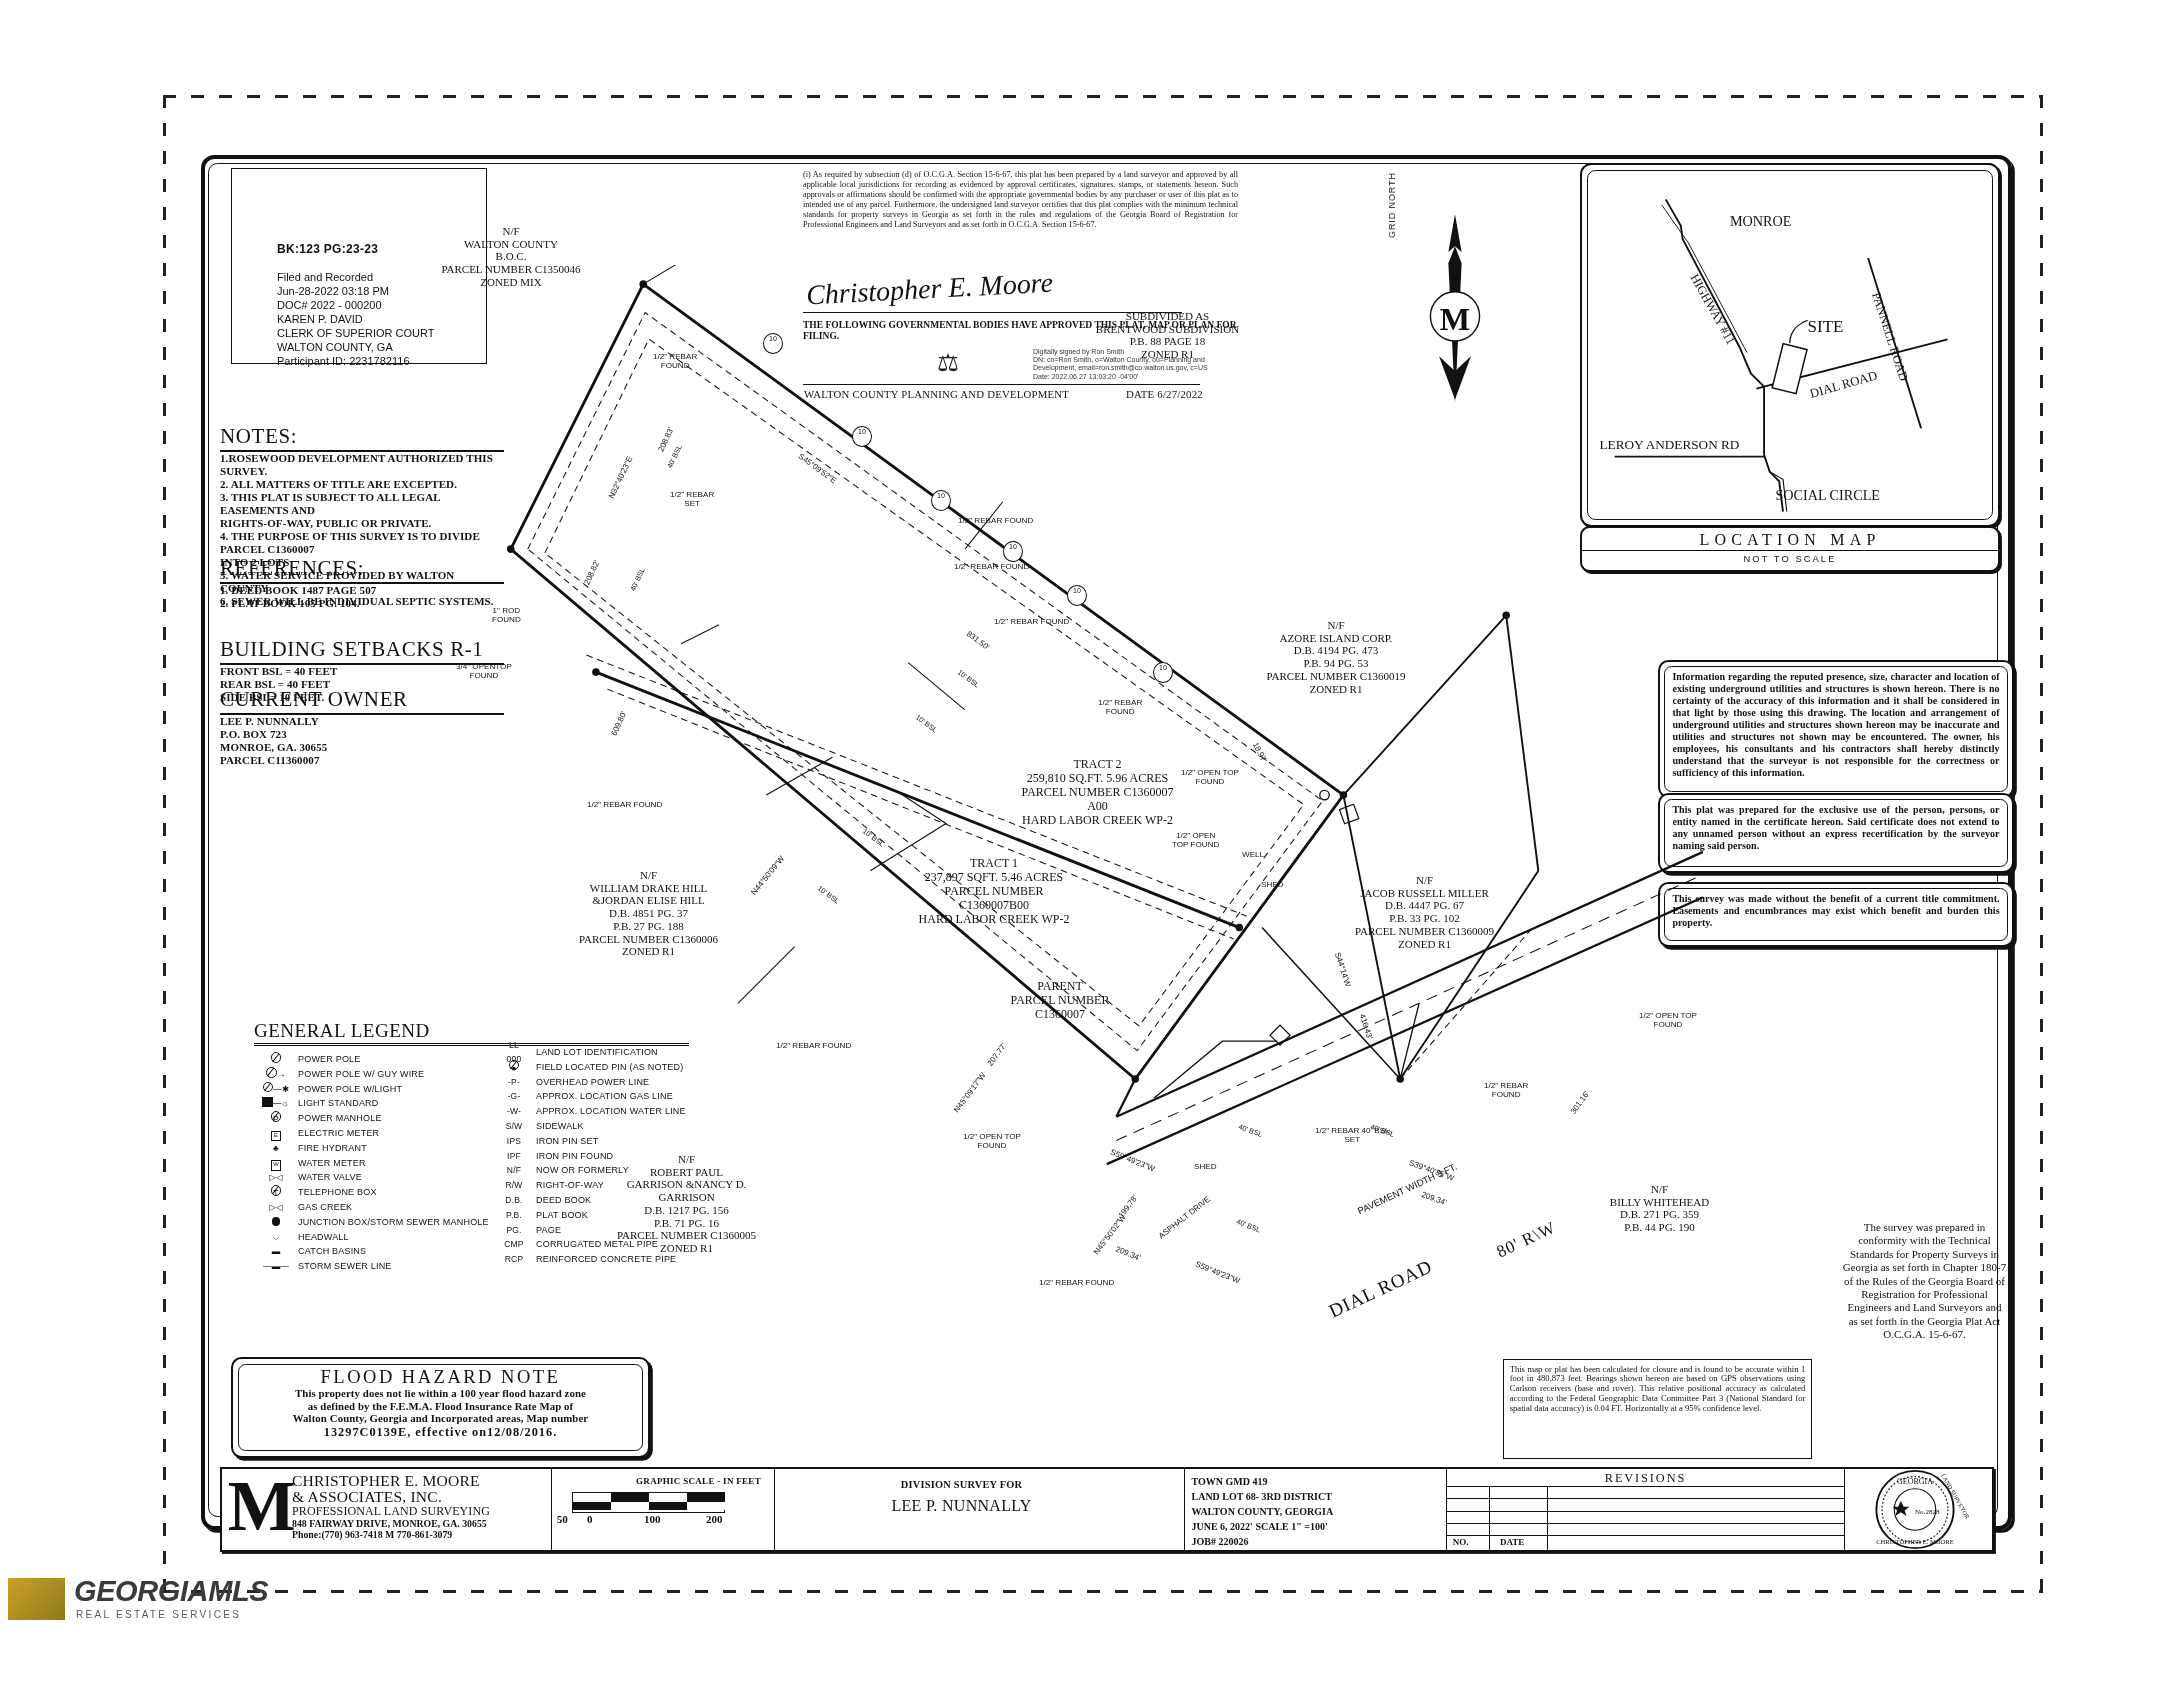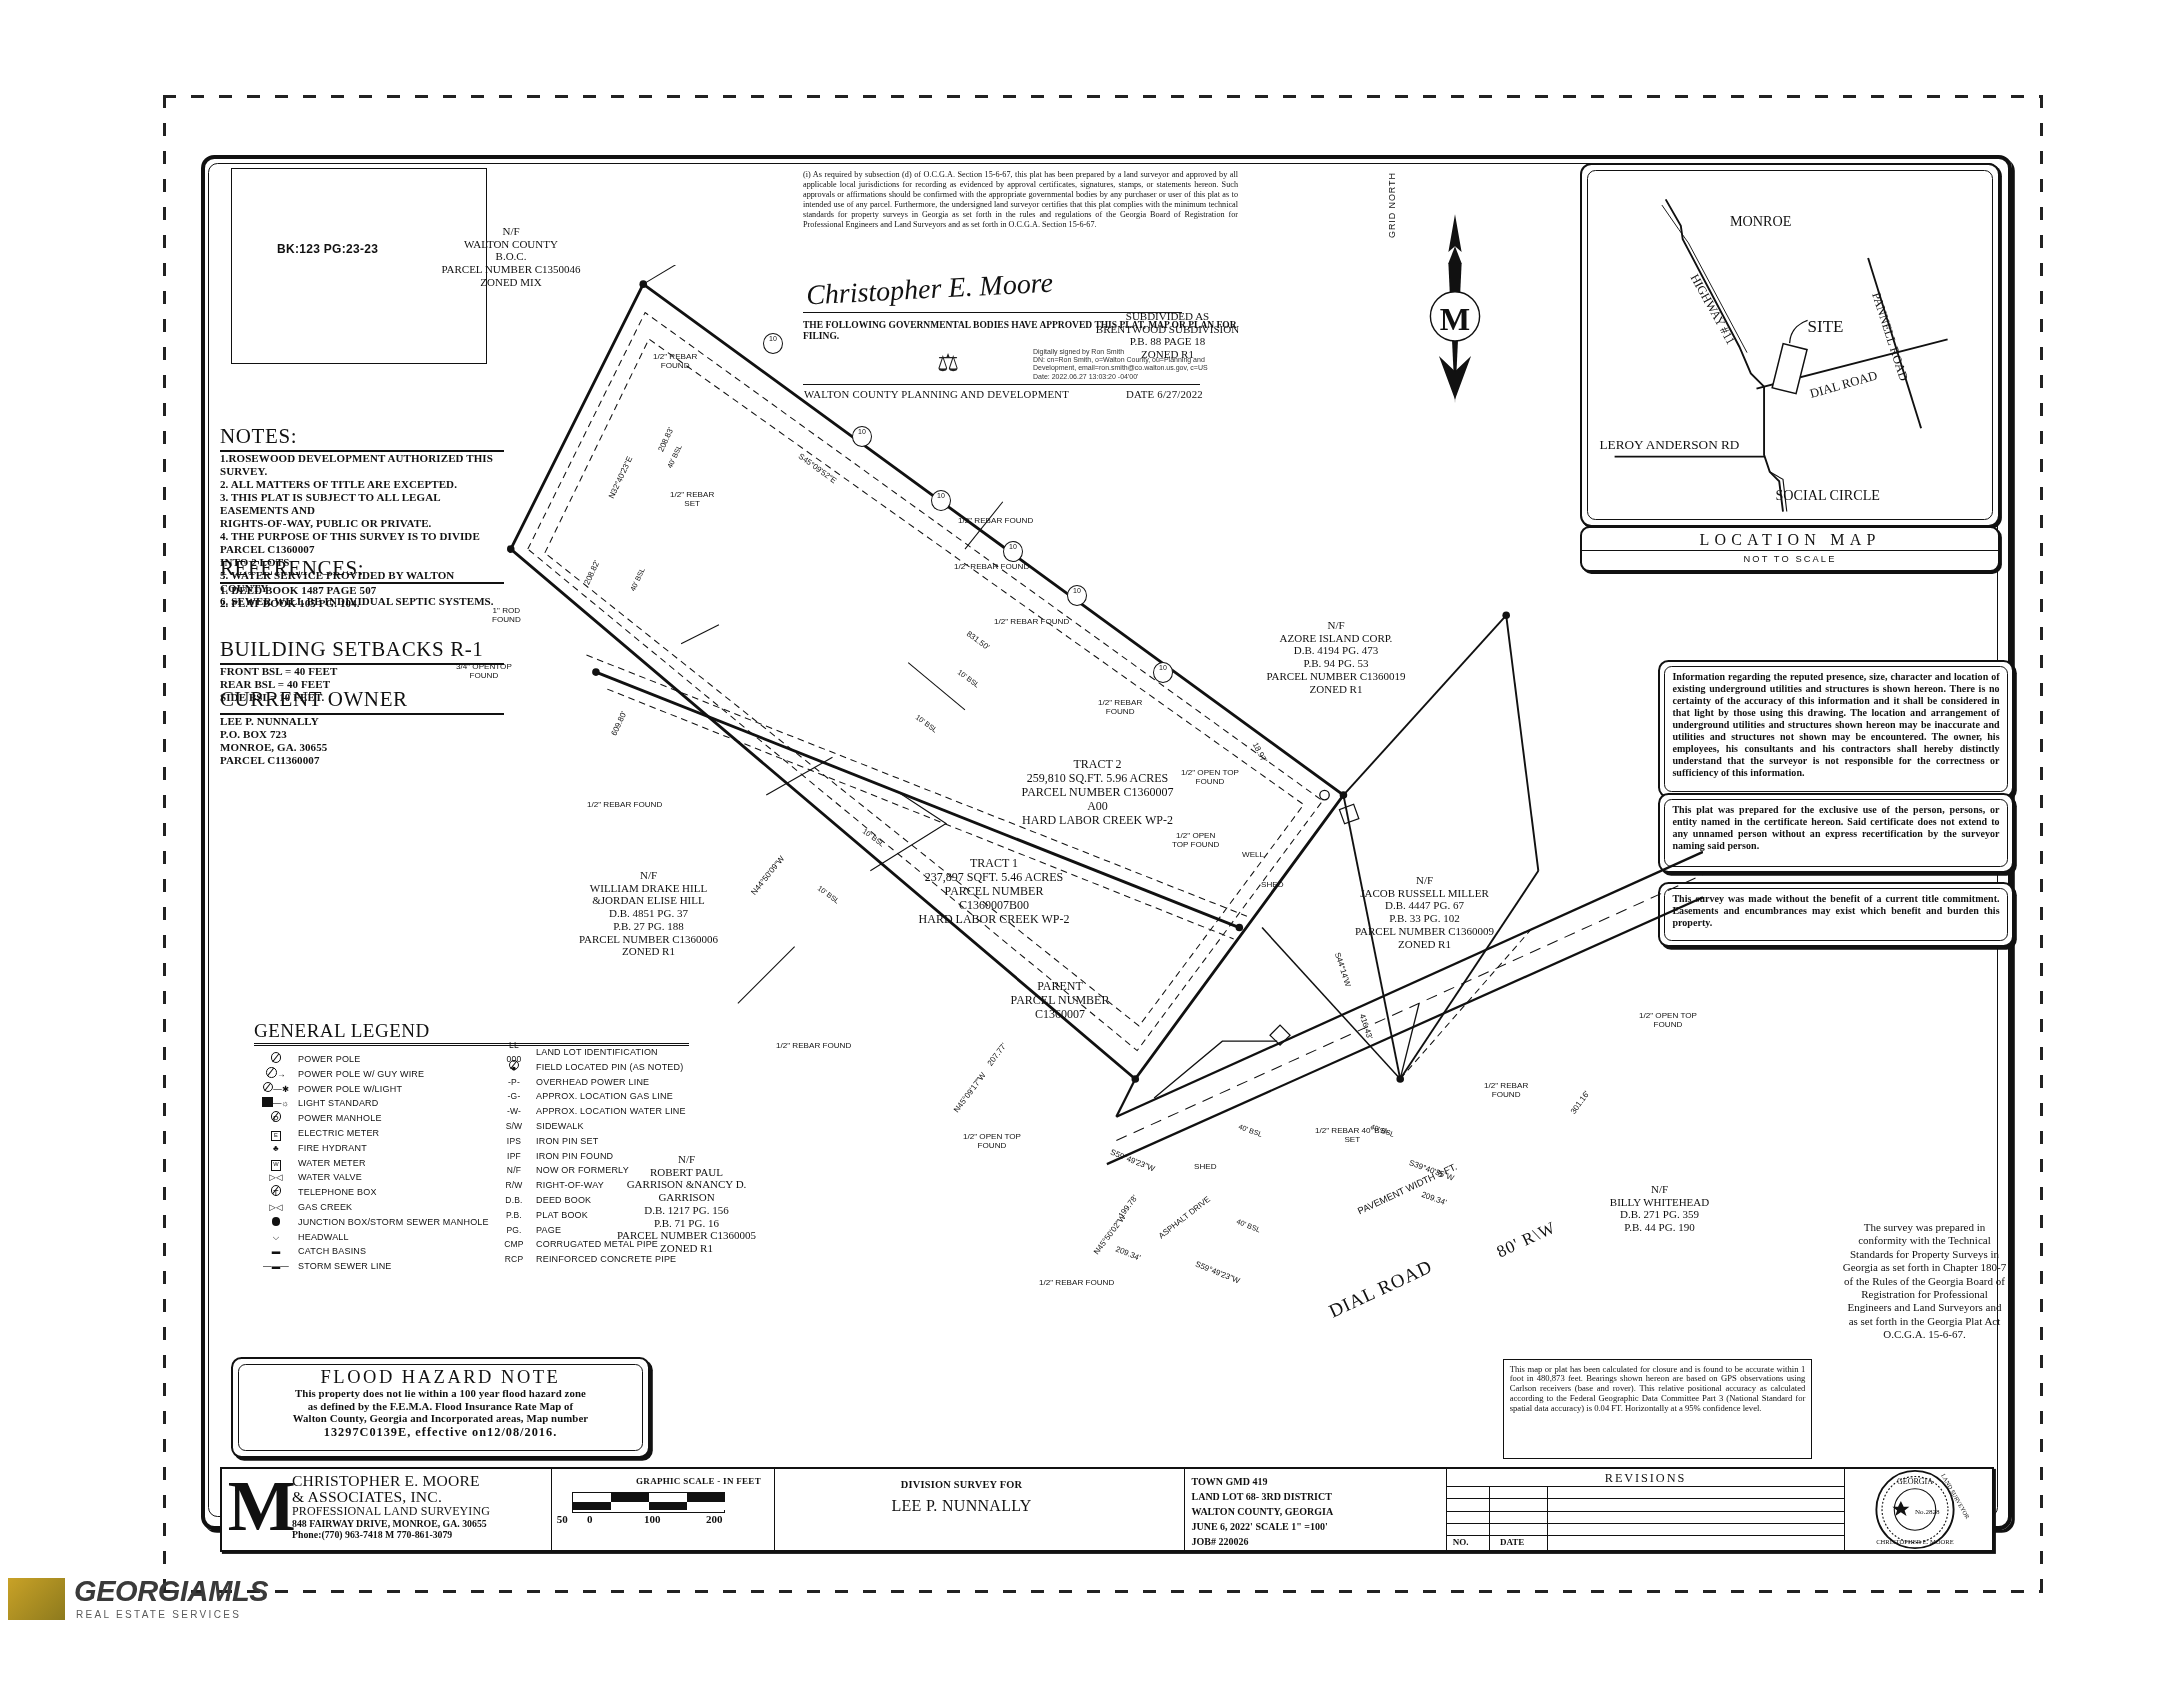--- a/index.html
+++ b/index.html
@@ -182,20 +182,27 @@
 <div id="tick-right" class="abs"></div>
 <div id="tick-top" class="abs"></div>
 <div id="tick-bottom" class="abs"></div>
 
 <div id="sheet-frame" class="abs"></div>
 <div id="sheet-inner" class="abs"></div>
 
 <div id="recording-stamp" class="abs">
   <div class="txt">
     <span class="bk">BK:123 PG:23-23</span><br>
+    <span>Filed and Recorded
+Jun-28-2022 03:18 PM
+DOC# 2022 - 000200
+KAREN P. DAVID
+CLERK OF SUPERIOR COURT
+WALTON COUNTY, GA
+Participant ID: 2231782116</span>
   </div>
 </div>
 
 <div id="cert-text" class="abs serif">(i) As required by subsection (d) of O.C.G.A. Section 15-6-67, this plat has been prepared by a land surveyor and approved by all applicable local jurisdictions for recording as evidenced by approval certificates, signatures, stamps, or statements hereon. Such approvals or affirmations should be confirmed with the appropriate governmental bodies by any purchaser or user of this plat as to intended use of any parcel. Furthermore, the undersigned land surveyor certifies that this plat complies with the minimum technical standards for property surveys in Georgia as set forth in the rules and regulations of the Georgia Board of Registration for Professional Engineers and Land Surveyors and as set forth in O.C.G.A. Section 15-6-67.</div>
 <div id="cert-sig" class="abs">Christopher E. Moore</div>
 <div id="cert-sig-line" class="abs"></div>
 <div id="approve-line" class="abs">THE FOLLOWING GOVERNMENTAL BODIES HAVE APPROVED THIS PLAT, MAP OR PLAN FOR FILING.</div>
 <div id="stamp-glyph" class="abs">⚖</div>
 <div id="dig-sig" class="abs" style="white-space:pre-line">Digitally signed by Ron Smith
 DN: cn=Ron Smith, o=Walton County, ou=Planning and Development, email=ron.smith@co.walton.us.gov, c=US

